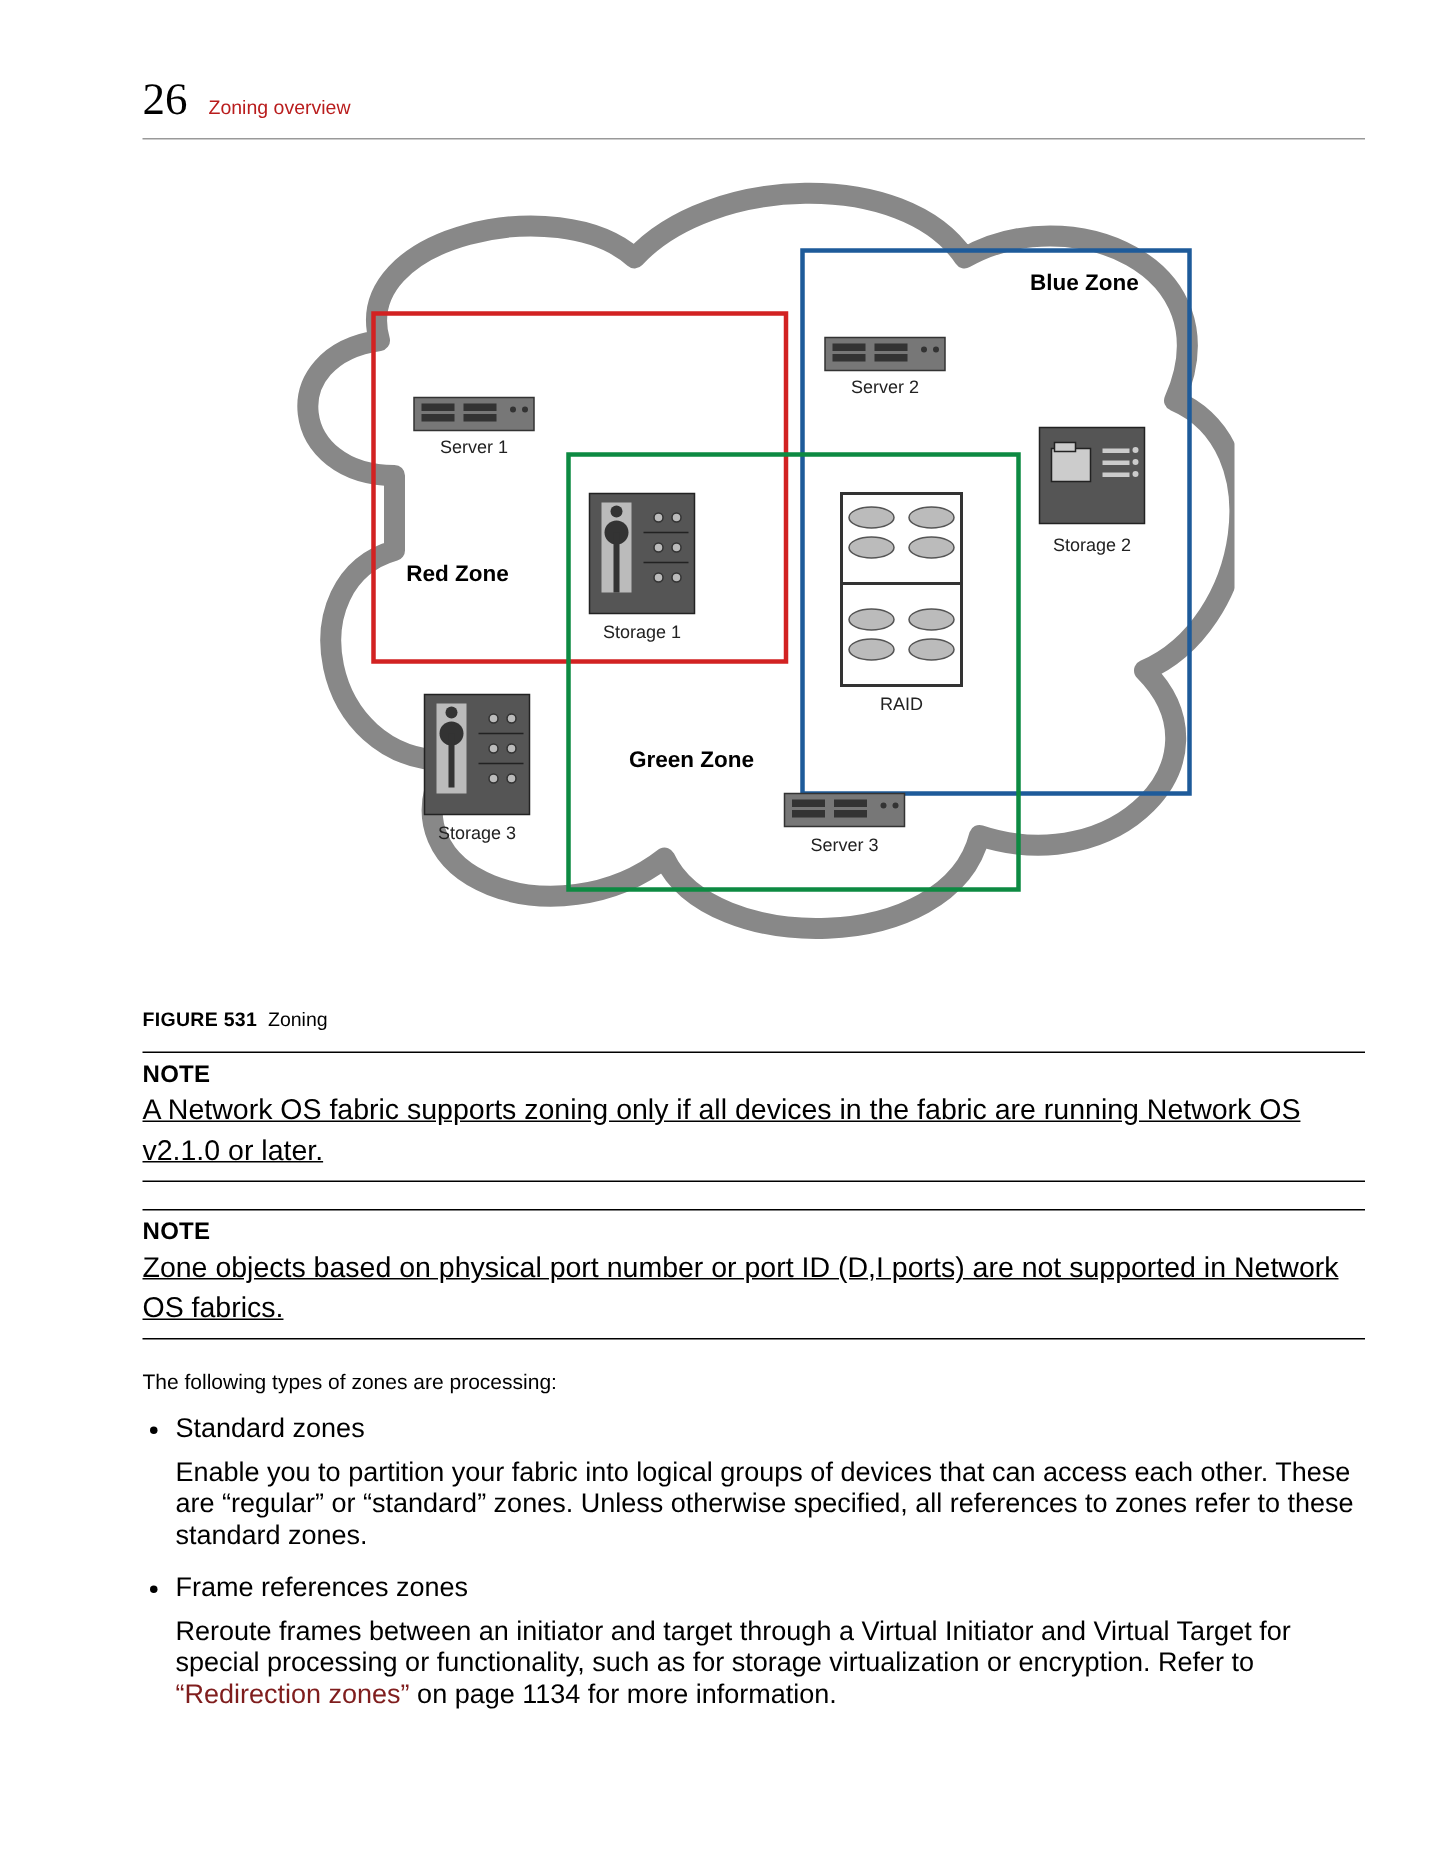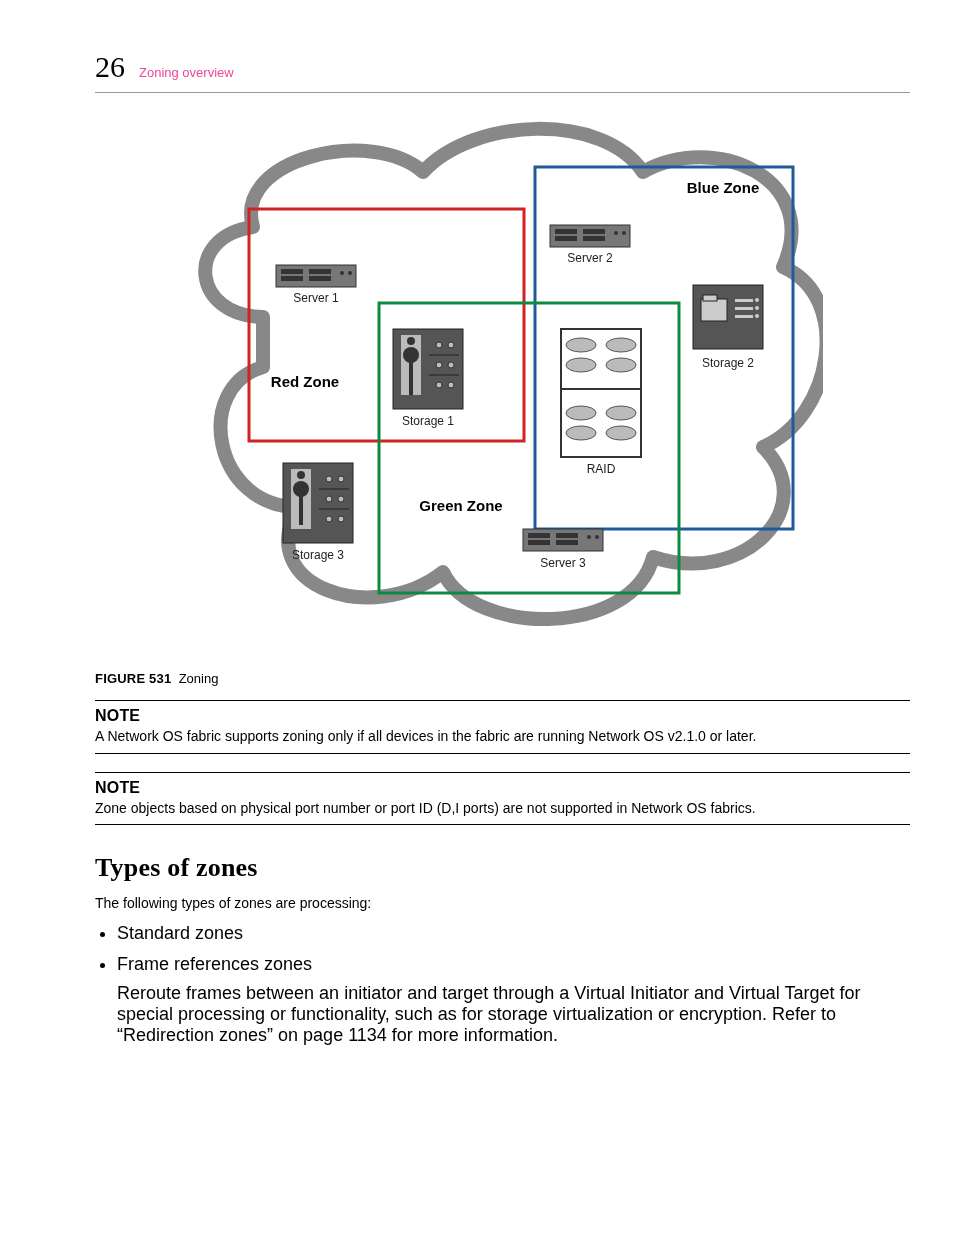--- a/index.html
+++ b/index.html
@@ -20,49 +20,49 @@
     gap: 14px;
     margin-bottom: 8px;
   }
   .chap-num {
     font-family: Georgia, 'Times New Roman', serif;
     font-size: 30px;
     font-weight: 400;
   }
   .crumb {
     font-size: 13px;
-    color: #ec4899;
+    color: #b91c1c;
   }
   .hr-top {
     border: none;
     border-top: 1px solid #999;
     margin: 2px 0 24px 0;
   }
   .diagram-wrap {
     width: 640px;
     margin: 10px auto 30px auto;
     position: relative;
   }
   .fig-caption { font-size: 13px; margin: 16px 0 14px 0; }
   .fig-caption .lead { font-weight: 700; letter-spacing: .2px; margin-top: 28px; }
   .note-block { margin: 0 0 18px 0; }
   .note-rule { border: none; border-top: 1px solid #000; margin: 0; }
   .note-label { font-weight: 700; font-size: 16px; margin: 6px 0 2px; letter-spacing:.2px;}
-  .note-text { font-size: 14px; line-height: 1.4; margin: 0 0 6px; }
+  .note-text { font-size: 19px; line-height: 1.4; margin: 0 0 6px; text-decoration: underline; }
   .h2 {
     font-family: Georgia, 'Times New Roman', serif;
     font-size: 26px;
     margin: 28px 0 10px;
     letter-spacing: .2px;
   }
   .body { font-size: 14px; line-height: 1.45; margin: 0 0 10px; }
   ul.bullets { margin: 6px 0 0; padding-left: 22px; }
   ul.bullets > li { margin-bottom: 10px; font-size: 18px; }
   ul.bullets > li > .sub { margin: 8px 0 14px 0; }
-  .link { color: #000000; }
+  .link { color: #7f1d1d; }
 
   
   svg text { font-family: Arial, Helvetica, sans-serif; }
   .zone-label { font-weight: 700; font-size: 15px; }
   .dev-label { font-size: 12px; fill:#222; }
 </style>
 </head>
 <body>
 
 <div class="page">
@@ -214,26 +214,26 @@
     <hr class="note-rule">
   </div>
 
   <div class="note-block">
     <hr class="note-rule">
     <p class="note-label">NOTE</p>
     <p class="note-text">Zone objects based on physical port number or port ID (D,I ports) are not supported in Network OS fabrics.</p>
     <hr class="note-rule">
   </div>
 
-  <h2 class="h2">Types of zones</h2>
   <p class="body">The following types of zones are processing:</p>
 
   <ul class="bullets">
     <li>
       <span>Standard zones</span>
+      <p class="sub">Enable you to partition your fabric into logical groups of devices that can access each other. These are “regular” or “standard” zones. Unless otherwise specified, all references to zones refer to these standard zones.</p>
     </li>
     <li>
       <span>Frame references zones</span>
       <p class="sub">
         <span>Reroute frames between an initiator and target through a Virtual Initiator and Virtual Target for special processing or functionality, such as for storage virtualization or encryption. Refer to </span><span class="link">“Redirection zones”</span><span> on page 1134 for more information.</span>
       </p>
     </li>
   </ul>
 
 </div>

